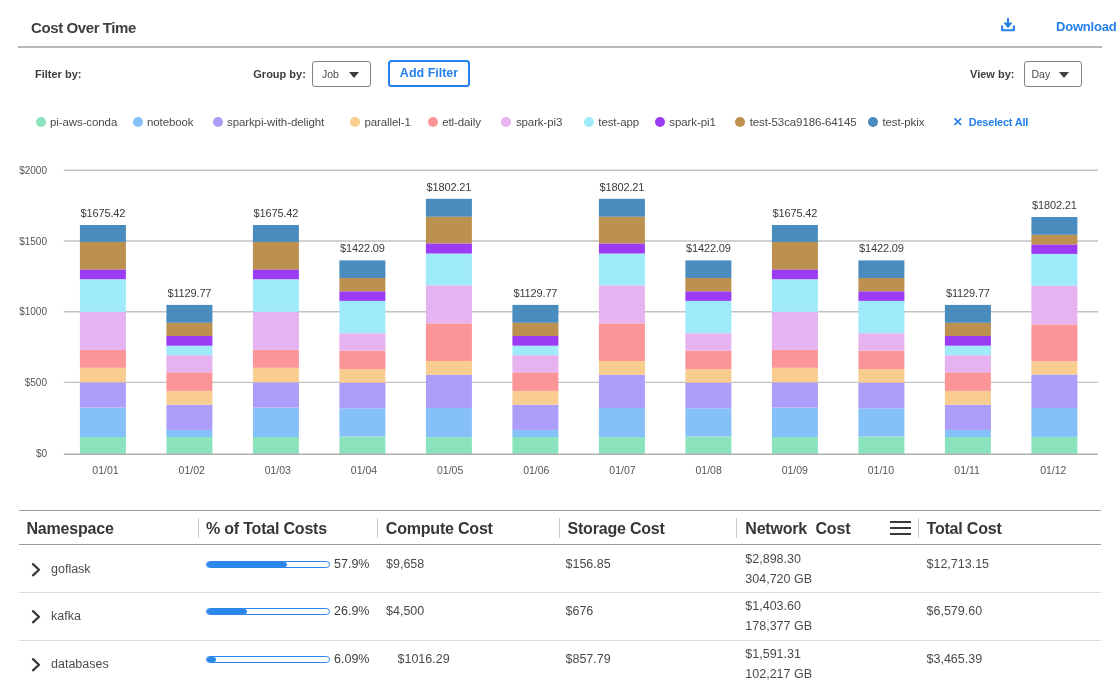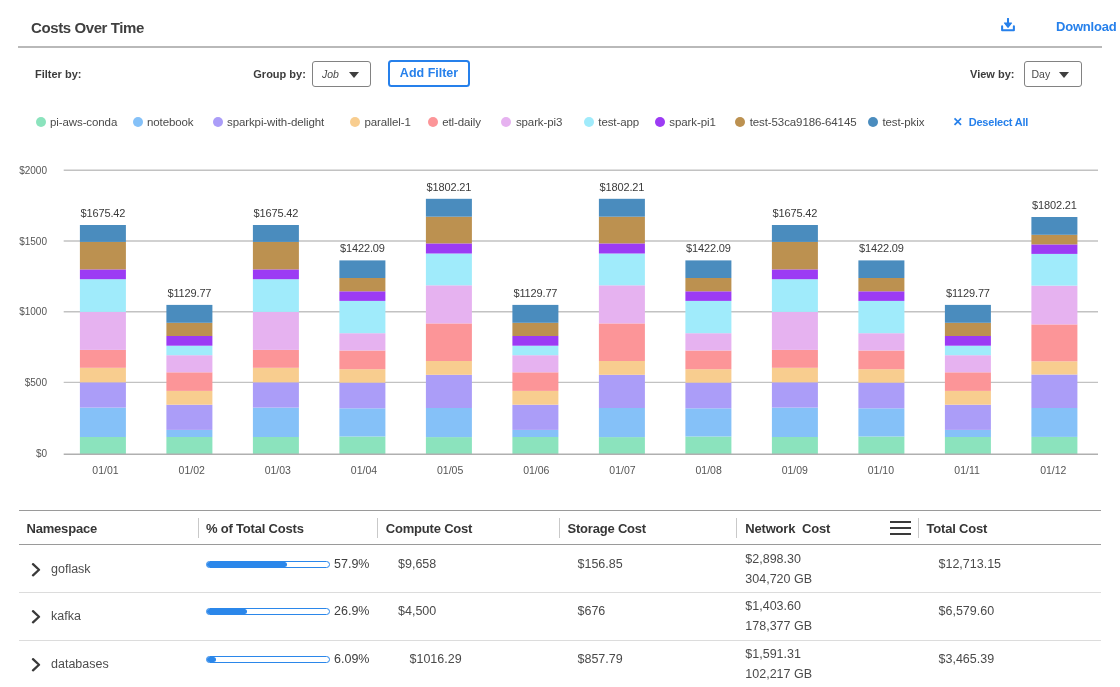--- a/index.html
+++ b/index.html
@@ -21,50 +21,50 @@
 .litem { position:absolute; top:0; height:17px; display:flex; align-items:center; }
 .dot { display:inline-block; width:10px; height:10px; border-radius:50%; margin-right:4.5px; flex:0 0 10px; }
 .lname { font-size:11.5px; letter-spacing:-0.1px; color:#4a4a4a; white-space:nowrap; }
 .deselect { position:absolute; left:952.8px; top:0; height:17px; display:flex; align-items:center; font-size:11px; font-weight:bold; letter-spacing:-0.2px; color:#2680EB; }
 .xmark { font-size:12px; margin-right:6px; font-weight:bold; }
 
 .chart { position:absolute; left:0; top:0; }
 
 .tborder-top { position:absolute; left:19px; top:510px; width:1082px; height:1px; background:#9a9a9a; }
 .tborder-mid { position:absolute; left:19px; top:544px; width:1082px; height:1px; background:#9a9a9a; }
-.hcell { position:absolute; top:521.5px; font-size:13px; font-weight:bold; letter-spacing:-0.2px; color:#363636; line-height:14px; }
+.hcell { position:absolute; top:521.5px; font-size:16px; font-weight:bold; letter-spacing:-0.2px; color:#363636; line-height:14px; }
 .hsep { position:absolute; top:518px; width:1px; height:20px; background:#c9c9c9; }
 .burger { position:absolute; left:890px; top:521px; width:20.5px; height:15px; }
 .burger span { position:absolute; left:0; width:100%; height:2.4px; background:#3a3a3a; }
 
 .trow { position:absolute; left:0; width:1120px; height:47px; }
 .trow .chev { position:absolute; left:31px; top:18.5px; width:9.5px; height:13.5px; }
 .rname { position:absolute; left:51px; top:17.5px; font-size:12.5px; color:#4d4d4d; }
 .pbar { position:absolute; left:205.5px; top:16px; width:124px; height:7px; border:1px solid #2B87EA; border-radius:4px; background:#fff; }
 .pfill { position:absolute; left:0; top:0; height:5px; background:#2B87EA; border-radius:3px; }
 .pct { position:absolute; left:334px; top:12px; font-size:12.5px; color:#404040; }
-.cell { position:absolute; top:12px; font-size:12.5px; color:#4a4a4a;margin-left:12px; }
+.cell { position:absolute; top:12px; font-size:12.5px; color:#4a4a4a; }
 .netcell { position:absolute; left:745.3px; top:4.5px; font-size:12.5px; color:#4a4a4a; line-height:20px; }
 .rdiv { position:absolute; left:19px; width:1082px; height:1px; background:#dcdcdc; }
 </style>
 </head>
 <body>
 <div id="page">
-  <div class="title">Costs Over Time</div>
+  <div class="title">Cost Over Time</div>
   <svg class="dlicon" viewBox="0 0 15 15">
     <path d="M7.5 0.9 V6" fill="none" stroke="#2680EB" stroke-width="2.2" stroke-linecap="round"></path>
     <path d="M3.7 5.3 H11.3 L7.5 10 Z" fill="#2680EB" stroke="#2680EB" stroke-width="1.2" stroke-linejoin="round"></path>
     <path d="M1.2 8.8 V13.2 H13.8 V8.8" fill="none" stroke="#2680EB" stroke-width="2.2" stroke-linecap="round" stroke-linejoin="round"></path>
   </svg>
   <div class="download">Download</div>
   <div class="hr1"></div>
 
   <div class="blab" style="left:35px">Filter by:</div>
   <div class="blab" style="left:253.3px">Group by:</div>
-  <div class="sel" style="left:311.5px; width:59.5px;font-style:italic;">
+  <div class="sel" style="left:311.5px; width:59.5px;">
       <span style="position:absolute;left:9.5px;">Job</span>
       <span class="caret" style="left:36px"></span>
     </div>
   <div class="addfilter">Add Filter</div>
   <div class="blab" style="left:970px">View by:</div>
   <div class="sel" style="left:1023.5px; width:58px;">
       <span style="position:absolute;left:7px;">Day</span>
       <span class="caret" style="left:34.5px"></span>
     </div>
 

